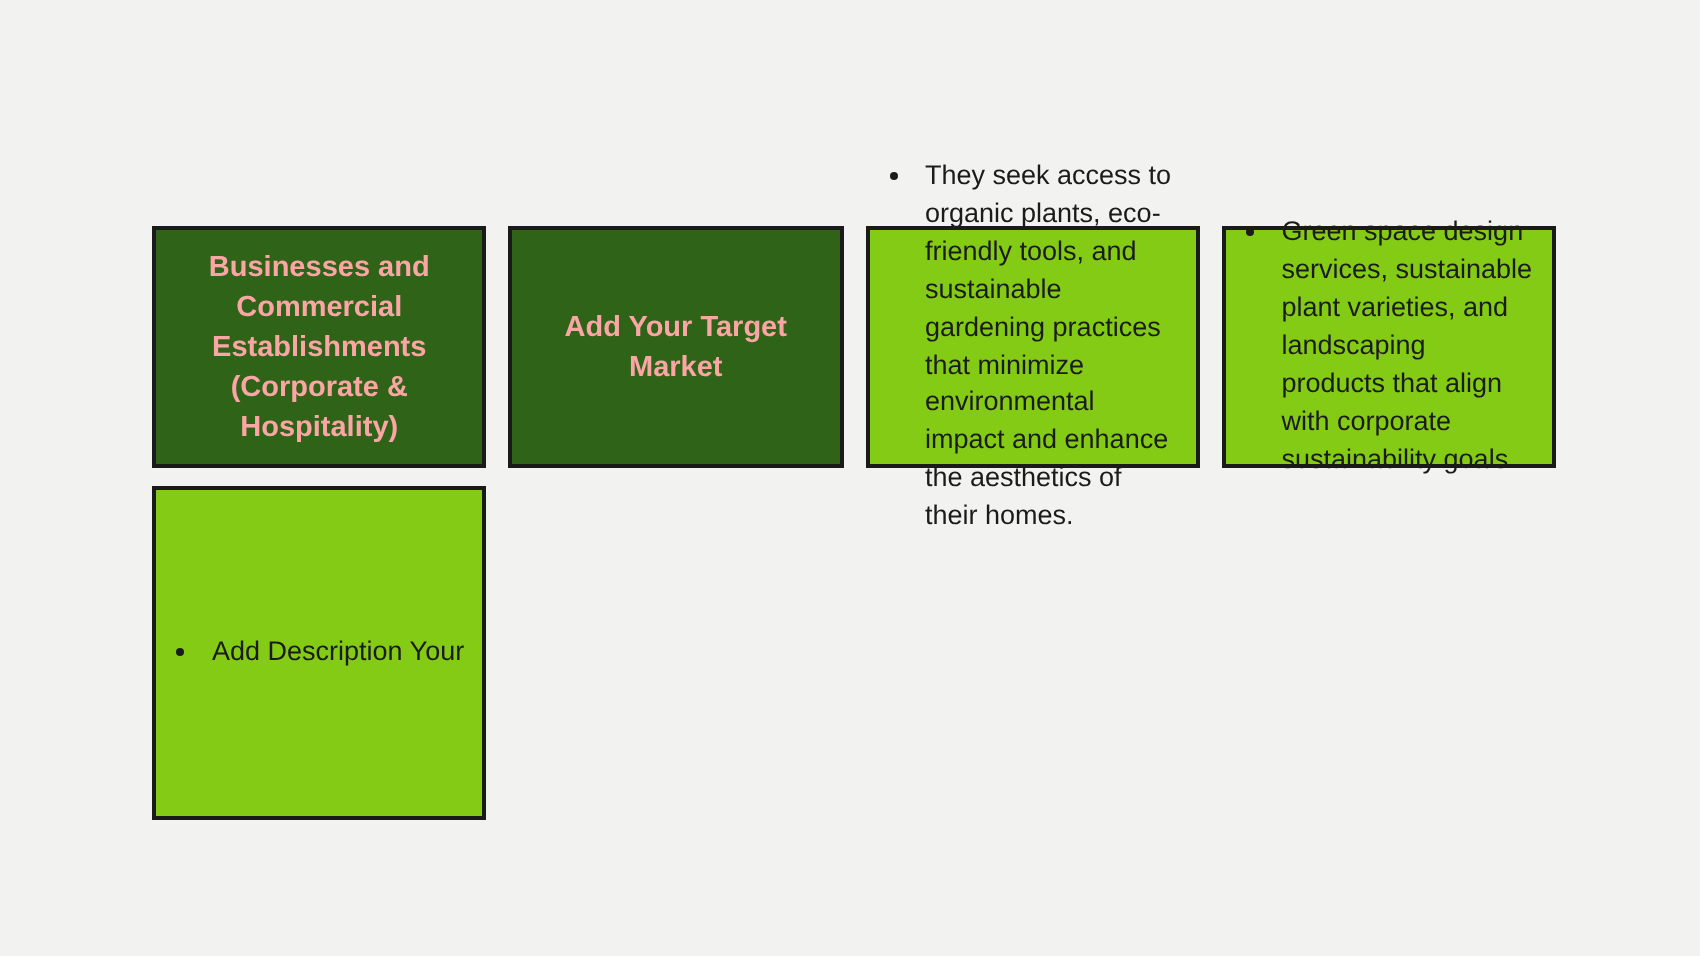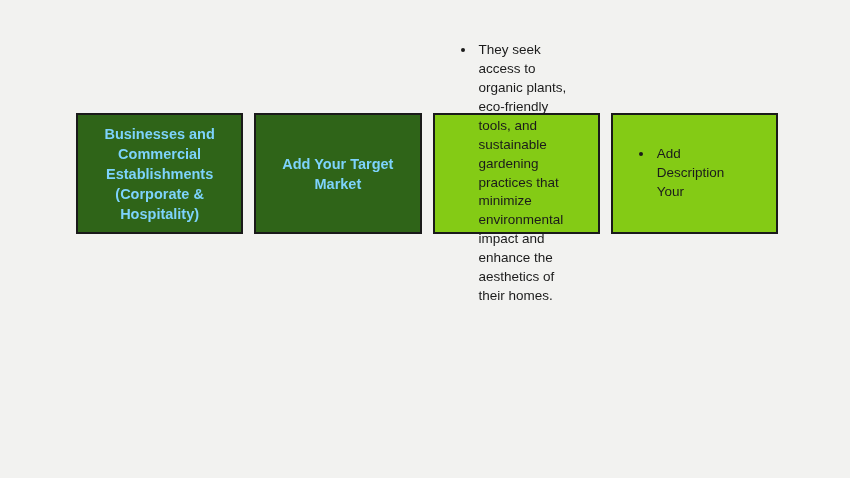--- a/index.html
+++ b/index.html
@@ -44,36 +44,36 @@
   .header-card {
     background: var(--dark-green);
     border: 2px solid var(--border);
     display: flex;
     align-items: center;
     justify-content: center;
     text-align: center;
     padding: 6px 9px;
   }
   .header-card span {
-    color: #7dd3fc;
+    color: #fca5a5;
     font-weight: bold;
     font-size: 14.5px;
     line-height: 1.38;
   }
   .body-card {
     background: var(--light-green);
     border: 2px solid var(--border);
     display: flex;
     align-items: center;
     padding: 6px 8px 6px 10px;
   }
   .body-card ul {
     list-style: disc outside;
     padding-left: 15px;
-    margin: 16px;
+    margin: 0;
   }
   .body-card li {
     color: var(--body-text);
     font-size: 13.5px;
     line-height: 1.4;
     padding-left: 3px;
   }
 </style>
 </head>
 <body>
@@ -89,17 +89,22 @@
       <span>Add Your Target Market</span>
     </div>
 
     <div class="body-card">
       <ul>
         <li>They seek access to organic plants, eco-friendly tools, and sustainable gardening practices that minimize environmental impact and enhance the aesthetics of their homes.</li>
       </ul>
     </div>
     <div class="body-card">
       <ul>
+        <li>Green space design services, sustainable plant varieties, and landscaping products that align with corporate sustainability goals.</li>
+      </ul>
+    </div>
+    <div class="body-card">
+      <ul>
         <li>Add Description Your</li>
       </ul>
     </div>
   </div>
 </div>
 
 </body></html>

